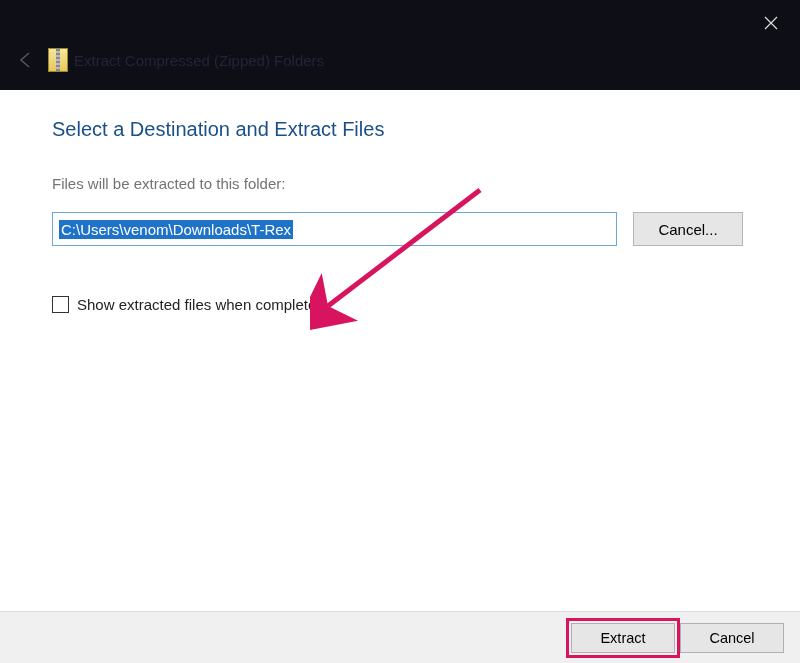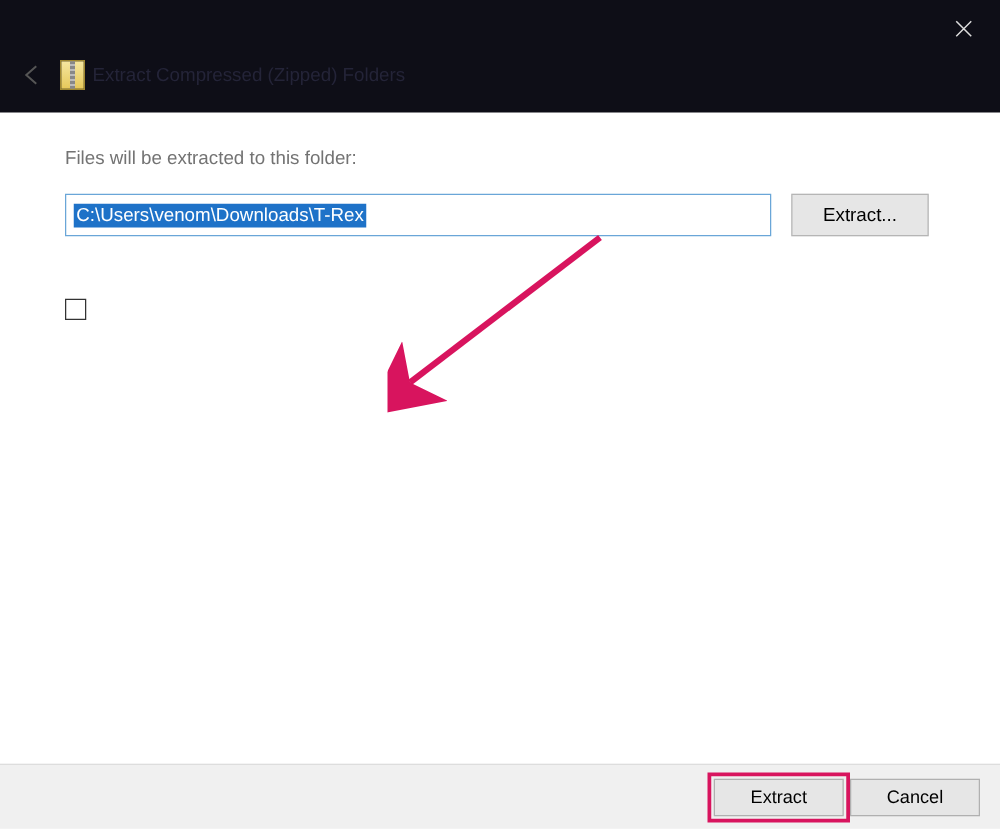--- a/index.html
+++ b/index.html
@@ -142,29 +142,31 @@
       <svg width="20" height="20" viewBox="0 0 20 20">
           <path d="M13 3 L5 10 L13 17" stroke-width="1.6" fill="none"></path>
         </svg>
     </div>
     <div class="zip-icon"></div>
     <div class="title-text">Extract Compressed (Zipped) Folders</div>
   </div>
 </div>
 
 <div class="body">
+  <div class="heading">Select a Destination and Extract Files</div>
   <div class="field-label">Files will be extracted to this folder:</div>
   <div class="path-row">
     <div class="path-input">
       <span class="selected">C:\Users\venom\Downloads\T-Rex</span>
     </div>
-    <button class="browse-btn">Extract...</button>
+    <button class="browse-btn">Cancel...</button>
   </div>
   <div class="checkbox-row">
     <div class="checkbox"></div>
+    <div class="checkbox-label">Show extracted files when complete</div>
   </div>
 
   <svg class="arrow-annotation" width="200" height="160" viewBox="0 0 200 160">
     <defs>
       <marker id="ahead" markerWidth="14" markerHeight="14" refX="3" refY="6" orient="auto">
         <path d="M0 0 L12 6 L0 12 L3 6 Z" fill="#d8145e"></path>
       </marker>
     </defs>
     <line x1="170" y1="6" x2="18" y2="122" stroke="#d8145e" stroke-width="5" marker-end="url(#ahead)"></line>
   </svg>

